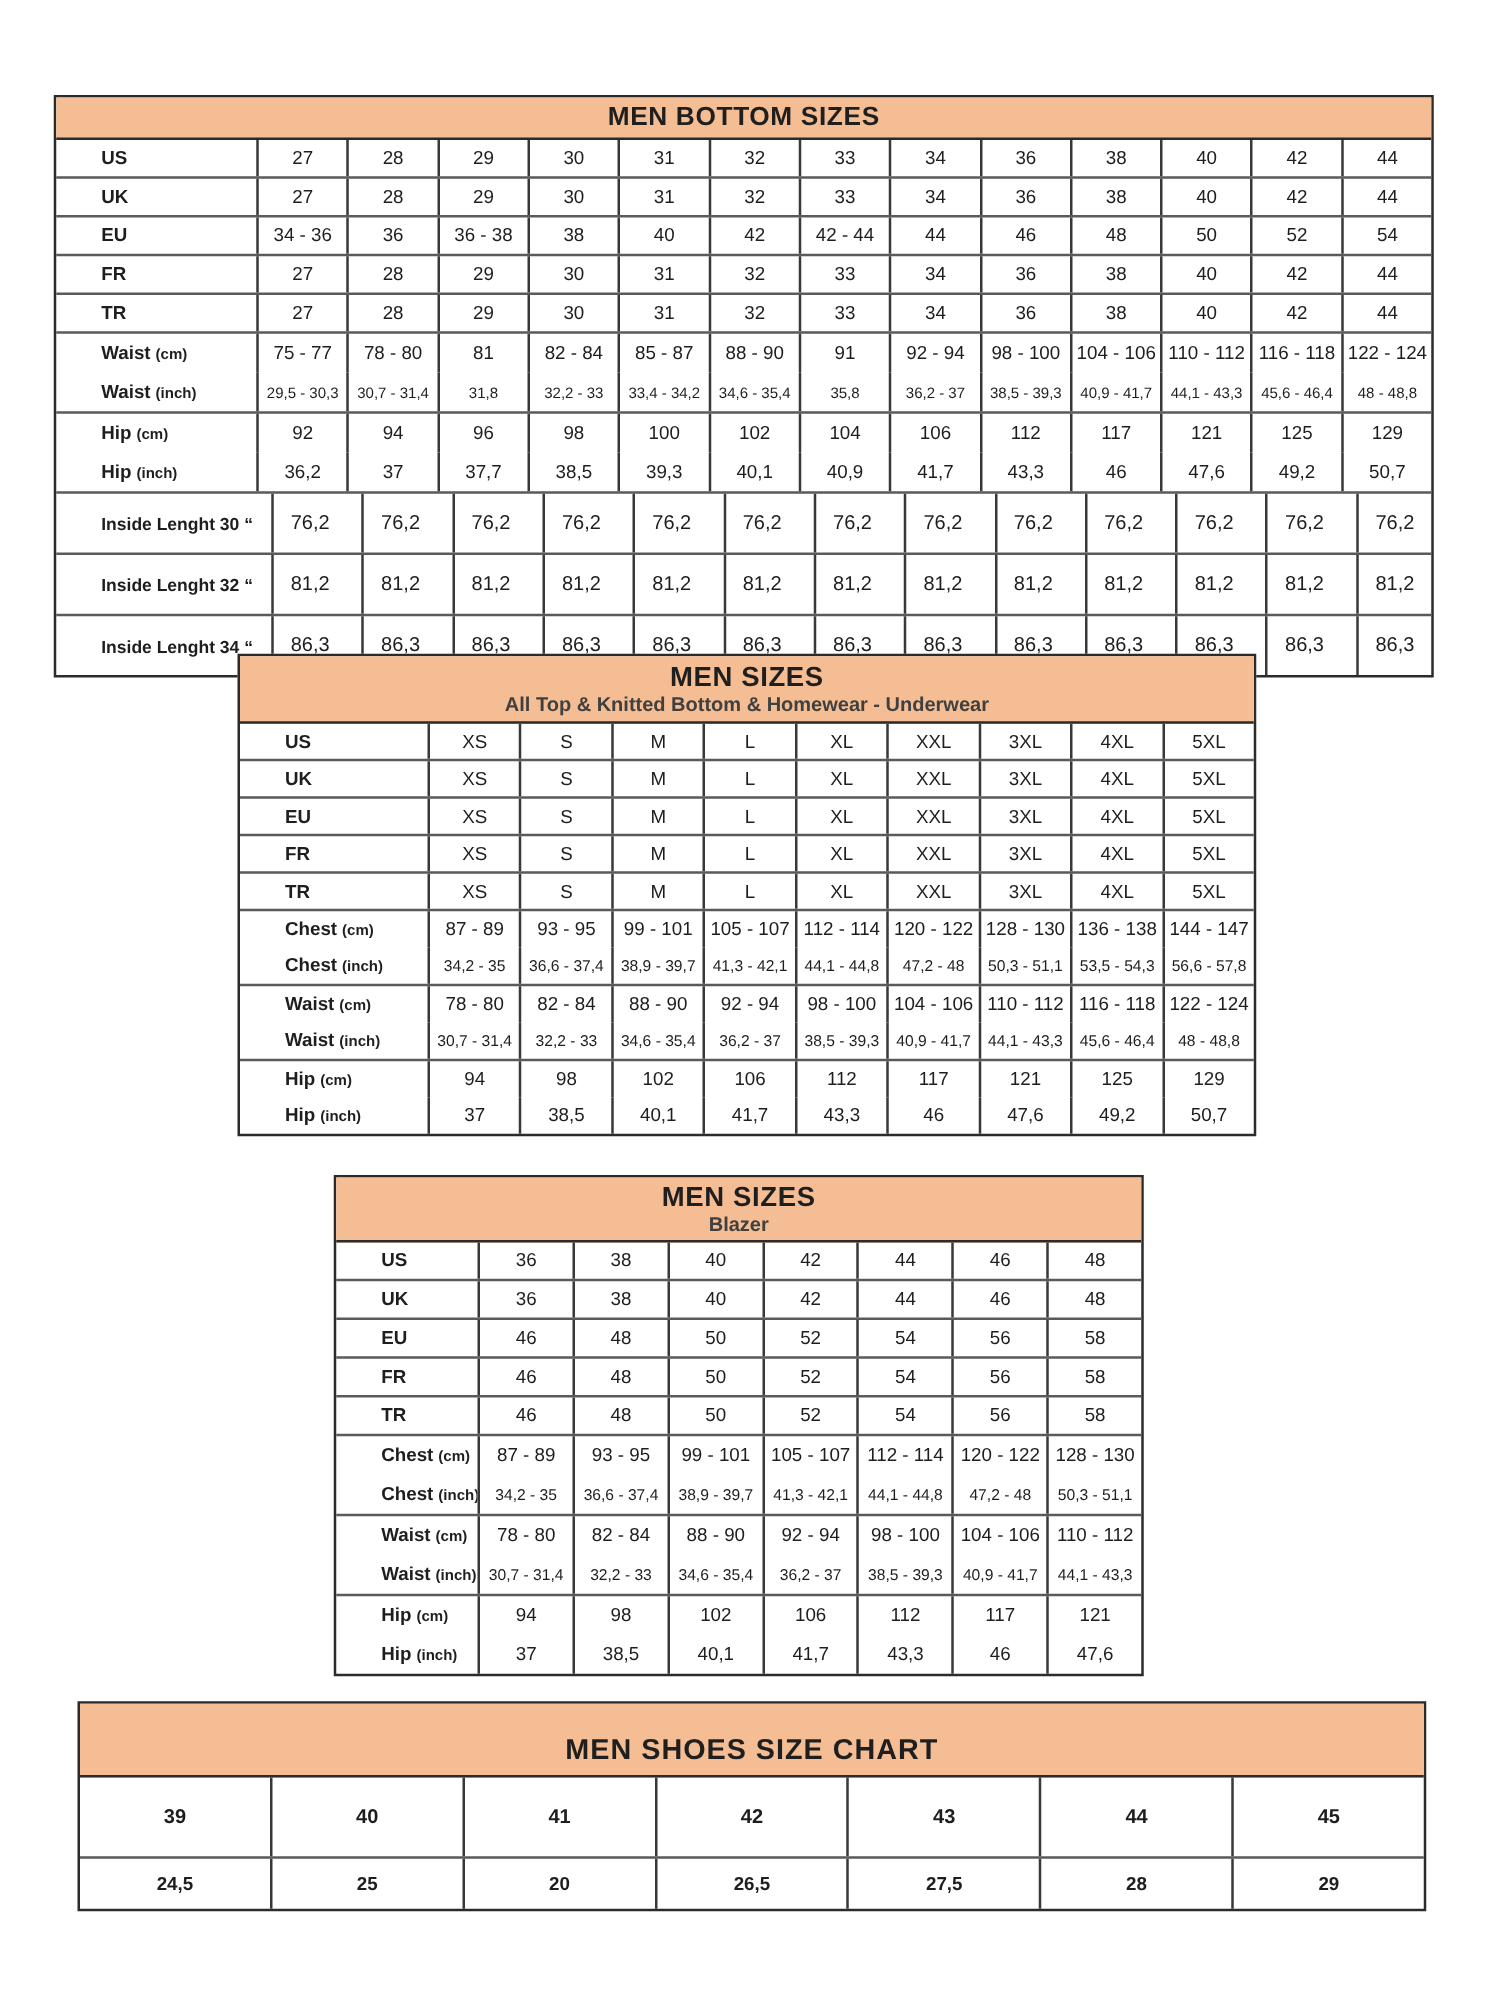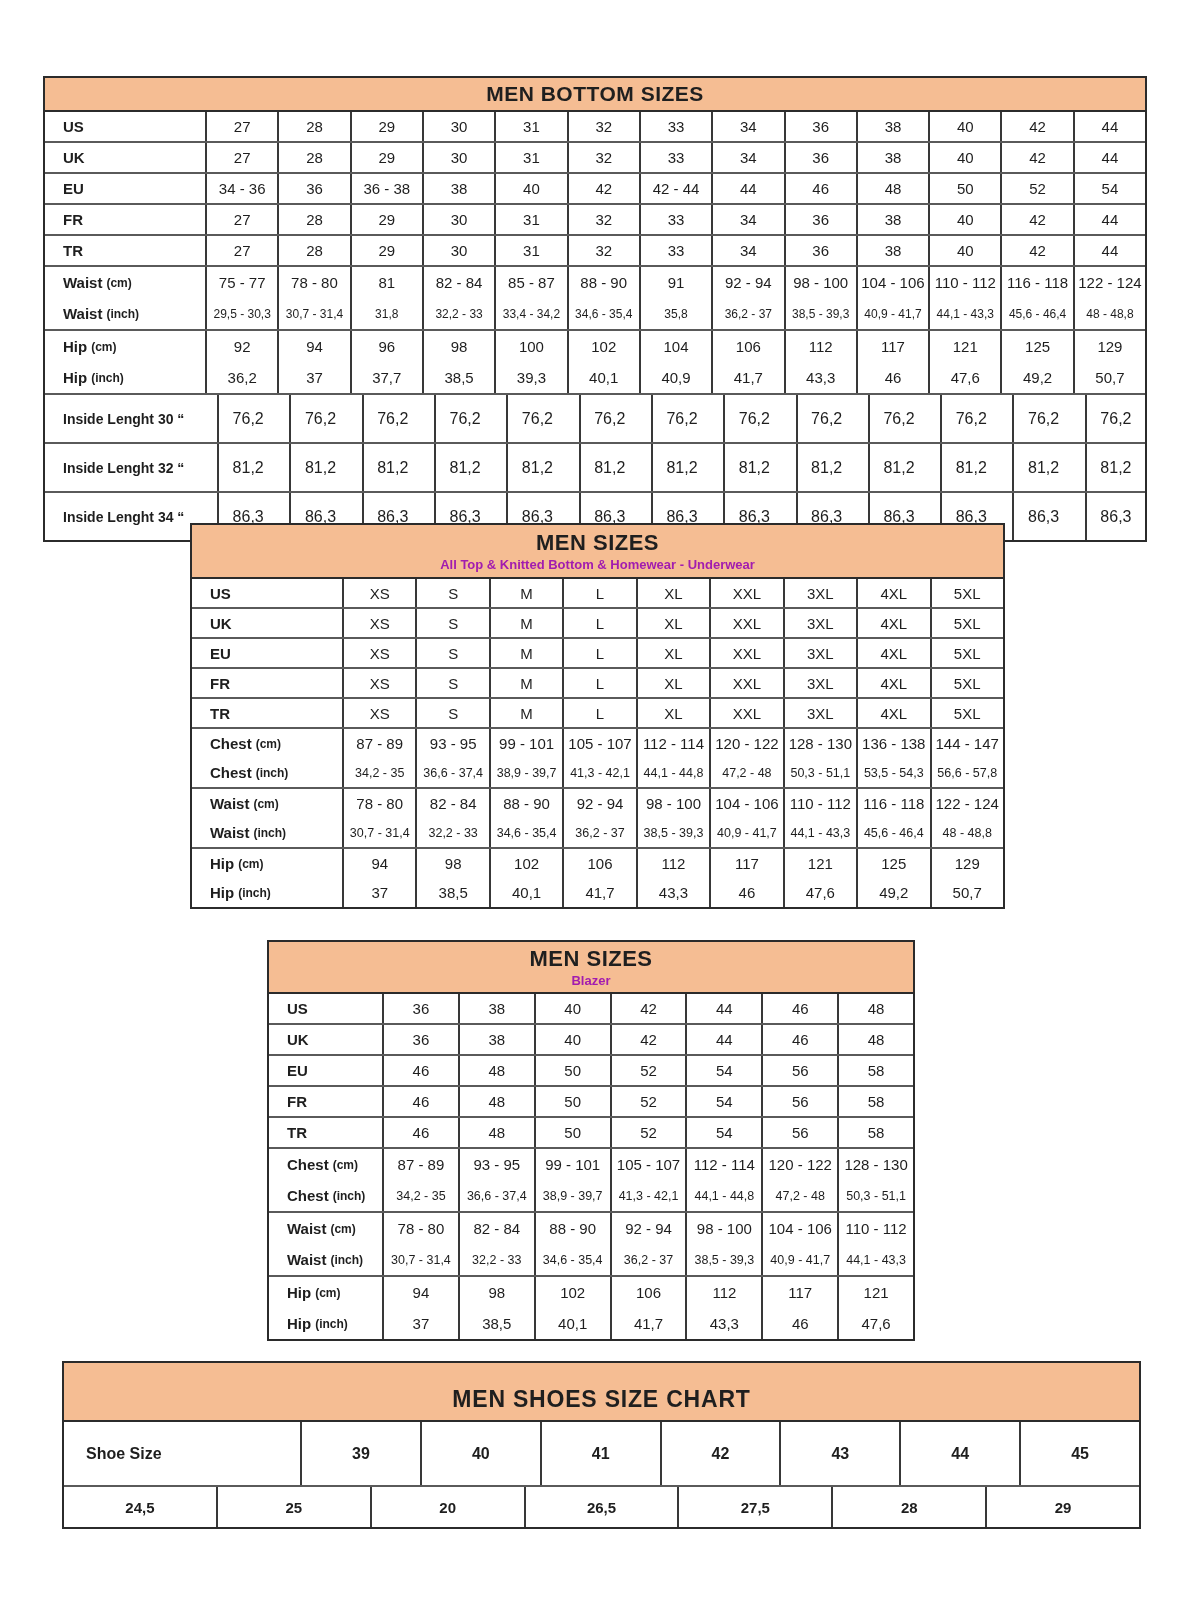--- a/index.html
+++ b/index.html
@@ -28,32 +28,32 @@
     border-bottom:2px solid var(--border-dark,#2b2b2b);
     box-sizing:border-box;
   }
   .t1 .thead{height:34px;}
   .t2 .thead{height:54px;}
   .t3 .thead{height:52px;}
   .t4 .thead{height:59px;}
   .ttitle{font-weight:bold;font-size:21px;letter-spacing:0.5px;color:#1f1f1f;}
   .t2 .ttitle,.t3 .ttitle{font-size:22px;}
   .t4 .ttitle{font-size:23px;letter-spacing:0.8px;margin-top:16px;}
-  .tsubtitle{font-weight:bold;font-size:13px;margin-top:1px;color:#a21caf;}
+  .tsubtitle{font-weight:bold;font-size:16px;margin-top:1px;color:#404040;}
 
   .row-group + .row-group{border-top:2px solid var(--border-mid,#5a5a5a);}
   .row{display:flex;align-items:stretch;}
   .cell{
     display:flex;align-items:center;justify-content:center;
     white-space:nowrap;overflow:hidden;
     box-sizing:border-box;
   }
   .cell + .cell{border-left:2px solid #383838;}
 
-  .label-cell{justify-content:flex-start;padding-left:18px;font-weight:bold;}
+  .label-cell{justify-content:flex-start;padding-left:36px;font-weight:bold;}
   .lab-main{font-size:15px;font-weight:bold;}
   .lab-unit{font-size:12px;font-weight:bold;margin-left:4px;}
   .data-cell{flex:1 1 0;font-size:15px;}
 
   .t1 .label-cell{width:160px;flex:0 0 160px;}
   .t2 .label-cell{width:150px;flex:0 0 150px;}
   .t3 .label-cell{width:113px;flex:0 0 113px;}
   .t4 .label-cell{width:236px;flex:0 0 236px;padding-left:22px;}
   .t4 .lab-main{font-size:16px;}
 
@@ -671,23 +671,20 @@
       </div>
   </section>
 
   <section class="table t4">
     <header class="thead">
       <div class="ttitle">MEN SHOES SIZE CHART</div>
     </header>
     <div class="tbody">
         <div class="row-group">
           <div class="row shoe">
-            <div class="cell label-cell">
-              <div class="lab-main">Shoe Size</div>
-            </div>
             <div class="cell data-cell">39</div>
             <div class="cell data-cell">40</div>
             <div class="cell data-cell">41</div>
             <div class="cell data-cell">42</div>
             <div class="cell data-cell">43</div>
             <div class="cell data-cell">44</div>
             <div class="cell data-cell">45</div>
           </div>
         </div>
         <div class="row-group">

